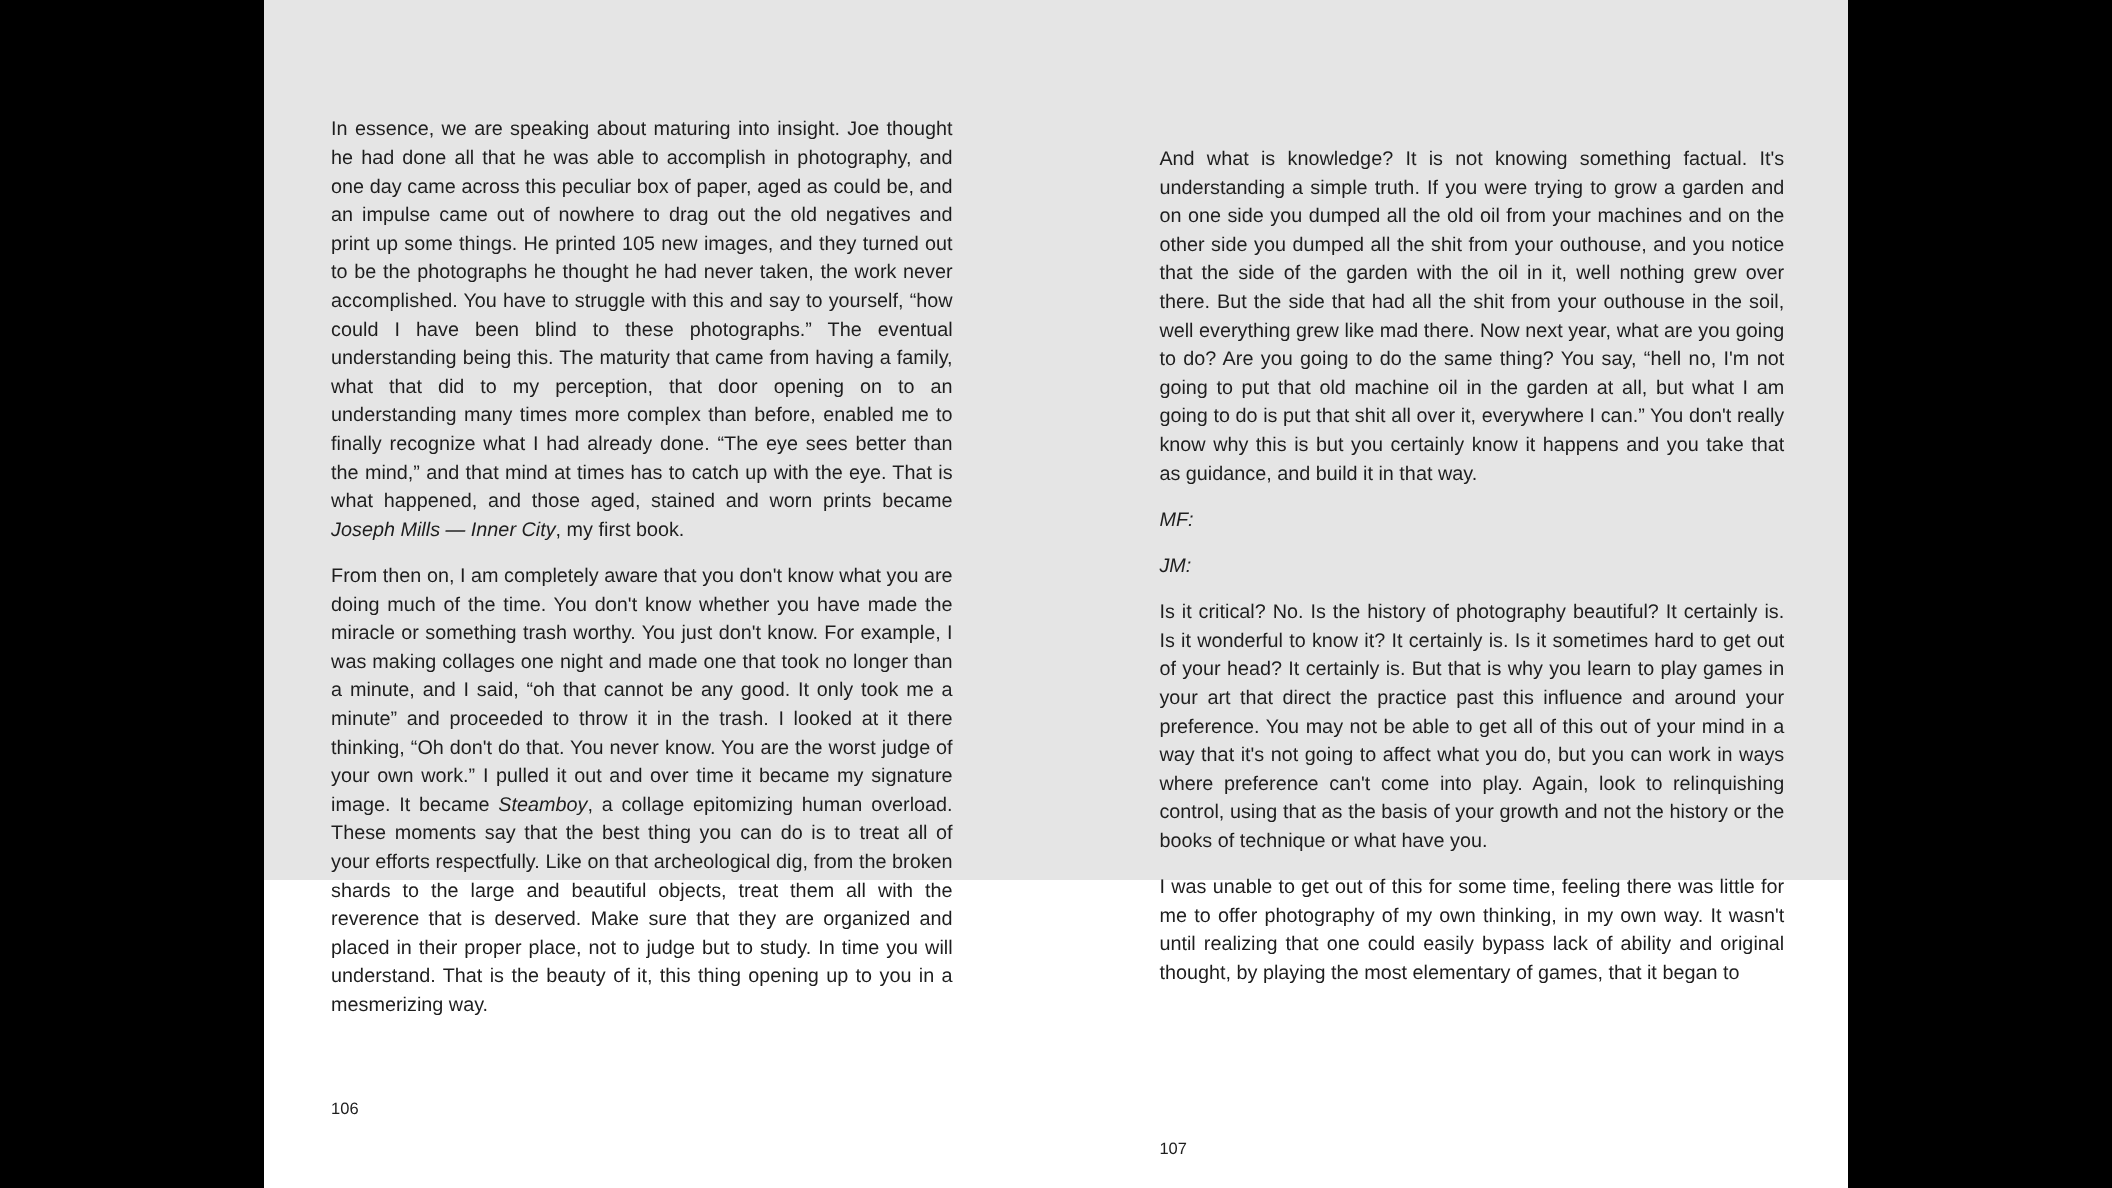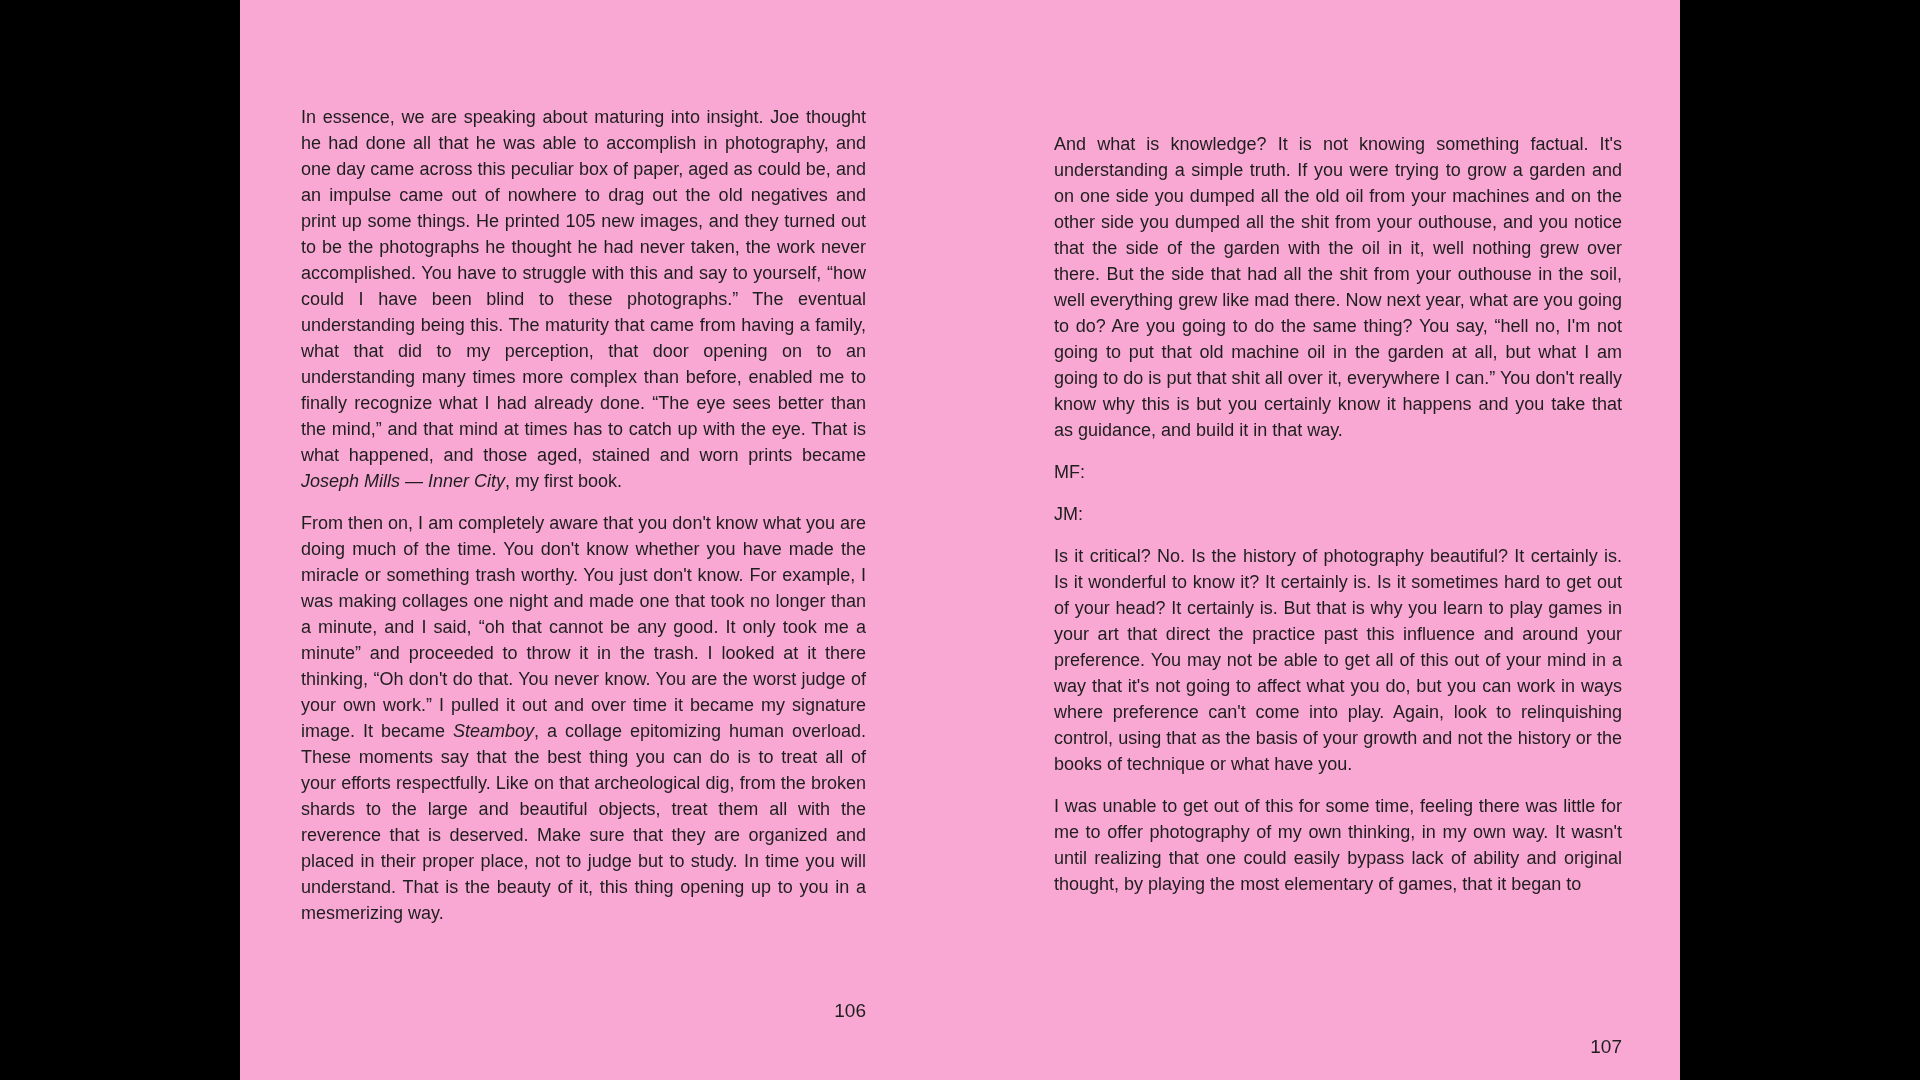--- a/index.html
+++ b/index.html
@@ -28,50 +28,51 @@
     left: 240px;
     top: 0;
     width: 1440px;
     height: 1080px;
     background: #ffffff;
     display: flex;
   }
   .page {
     position: relative;
     width: 720px;
-    height: 1080px;
-    background: #f9a8d4;
+    height: 800px;
+    background: #e5e5e5;
   }
   .page-text {
     position: absolute;
     top: 104px;
     color: #1e1e1e;
     font-size: 18px;
     line-height: 26px;
     text-align: justify;
   }
   .page--left  .page-text { left: 61px;  width: 565px; }
   .page--right .page-text { left: 94px;  width: 568px; margin-top: 27px; }
 
   .page-text p {
     margin: 0 0 16px 0;
     padding: 0;
   }
   .page-text p.speaker {
     text-align: left;
+    font-style: italic;
   }
   .italic {
     font-style: italic;
   }
   .page-number {
     position: absolute;
     top: 1000px;
-    font-size: 19px;
+    font-size: 15px;
     color: #1e1e1e;
-    text-align: right;
+    text-align: left;
   }
   .page--left  .page-number { left: 61px; width: 565px; }
   .page--right .page-number { left: 94px; width: 568px; margin-top: 36px; }
 </style>
 </head>
 <body>
 
 <div class="bar bar-left"></div>
 <div class="bar bar-right"></div>
 

